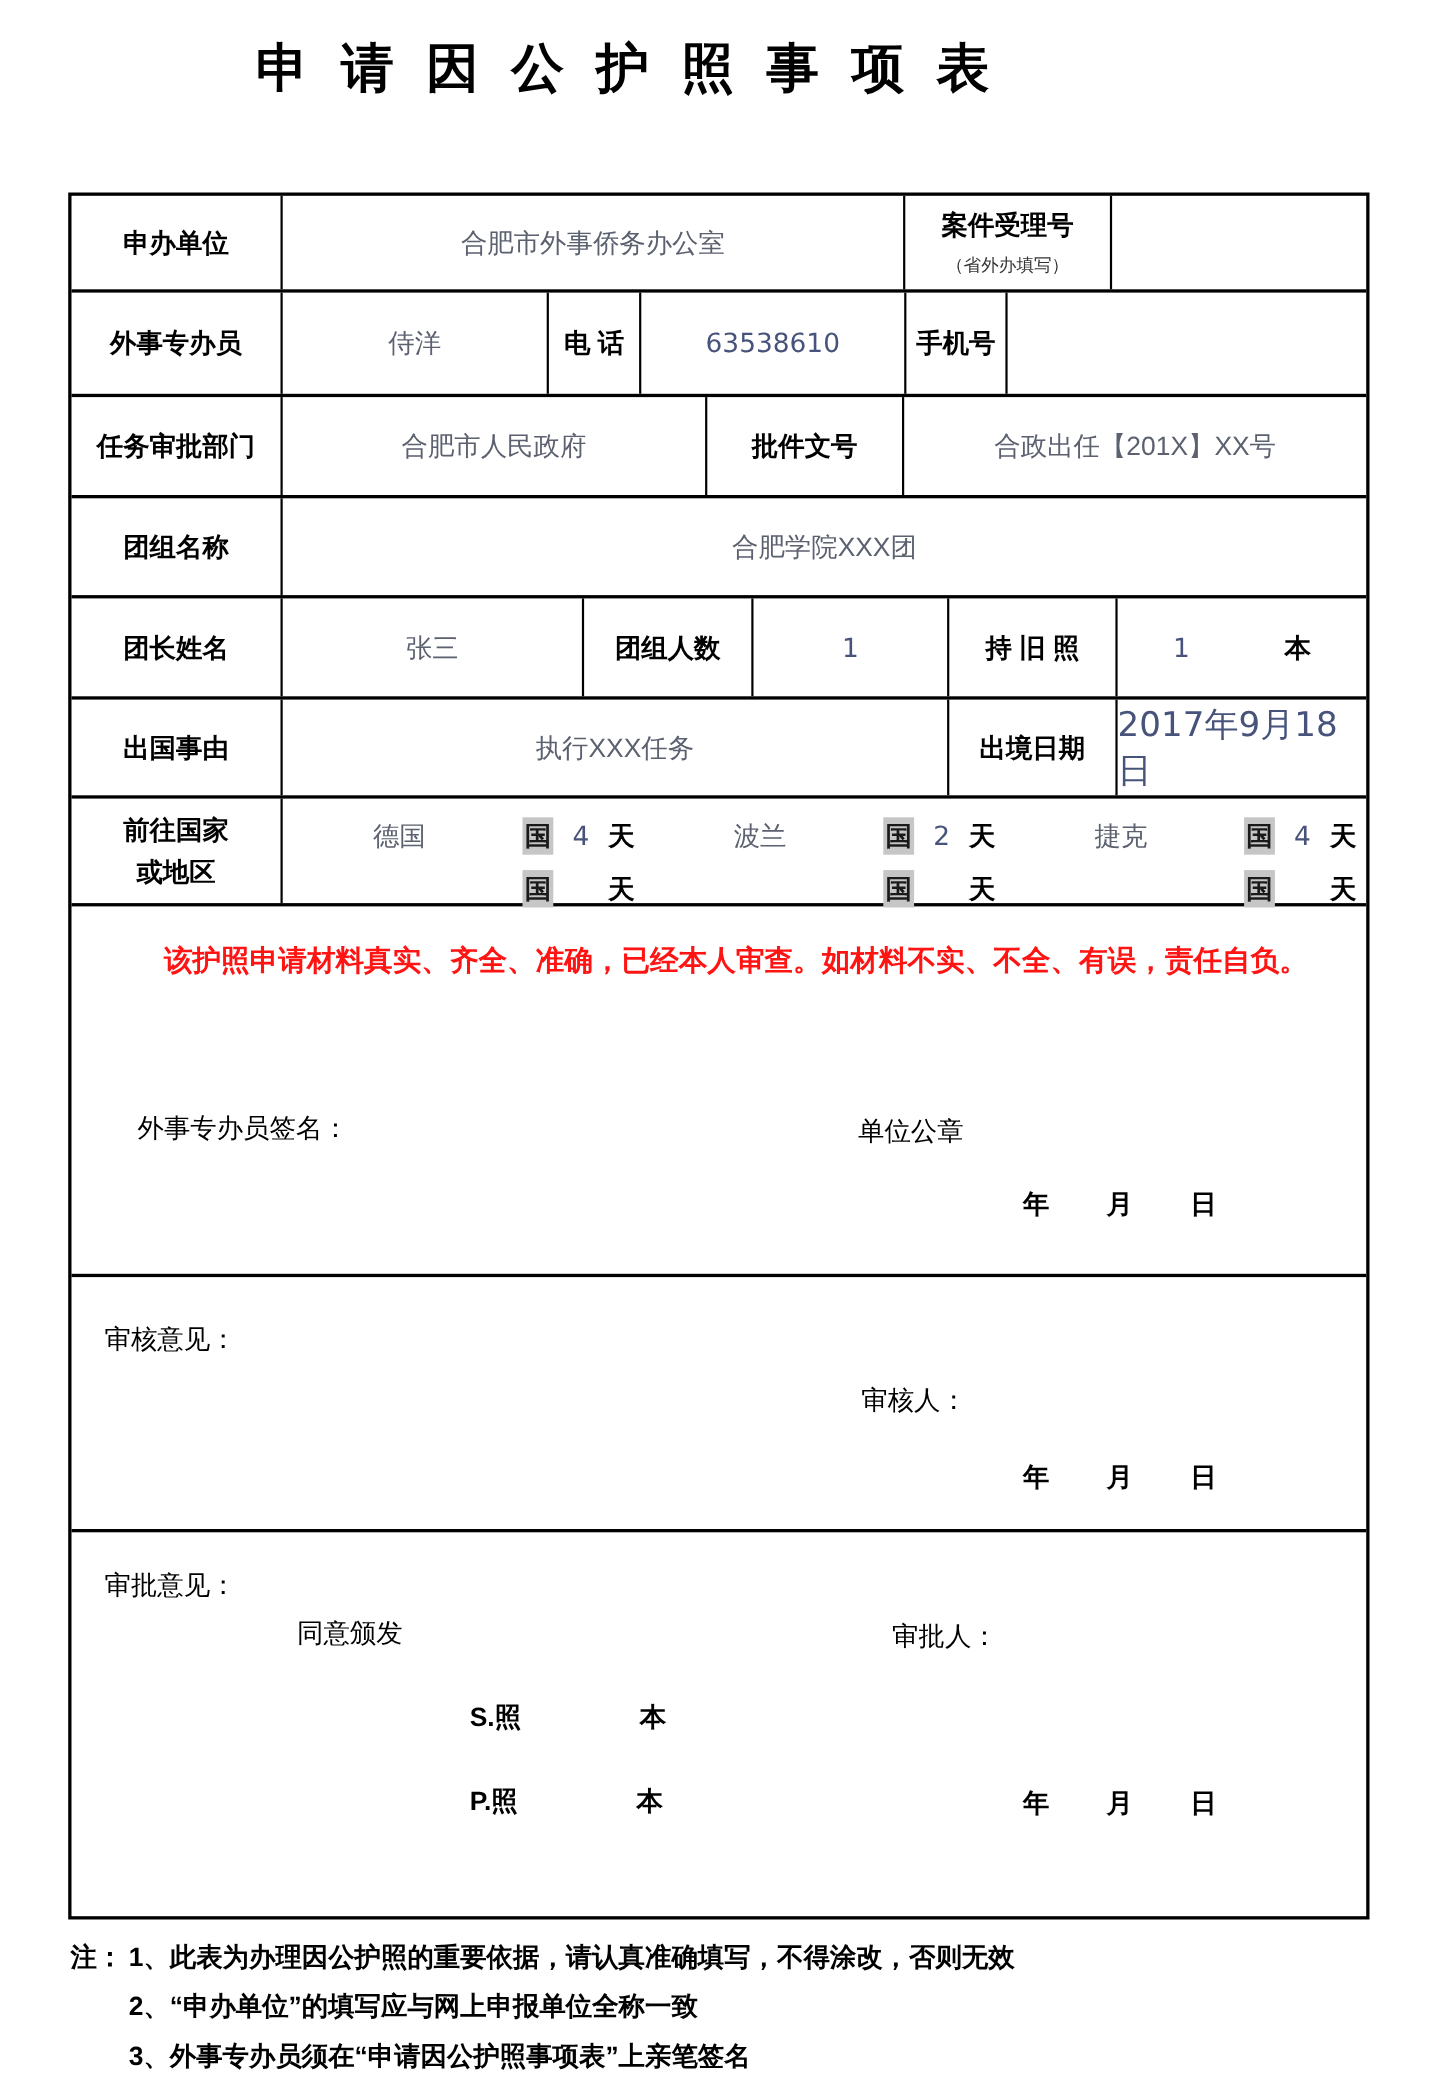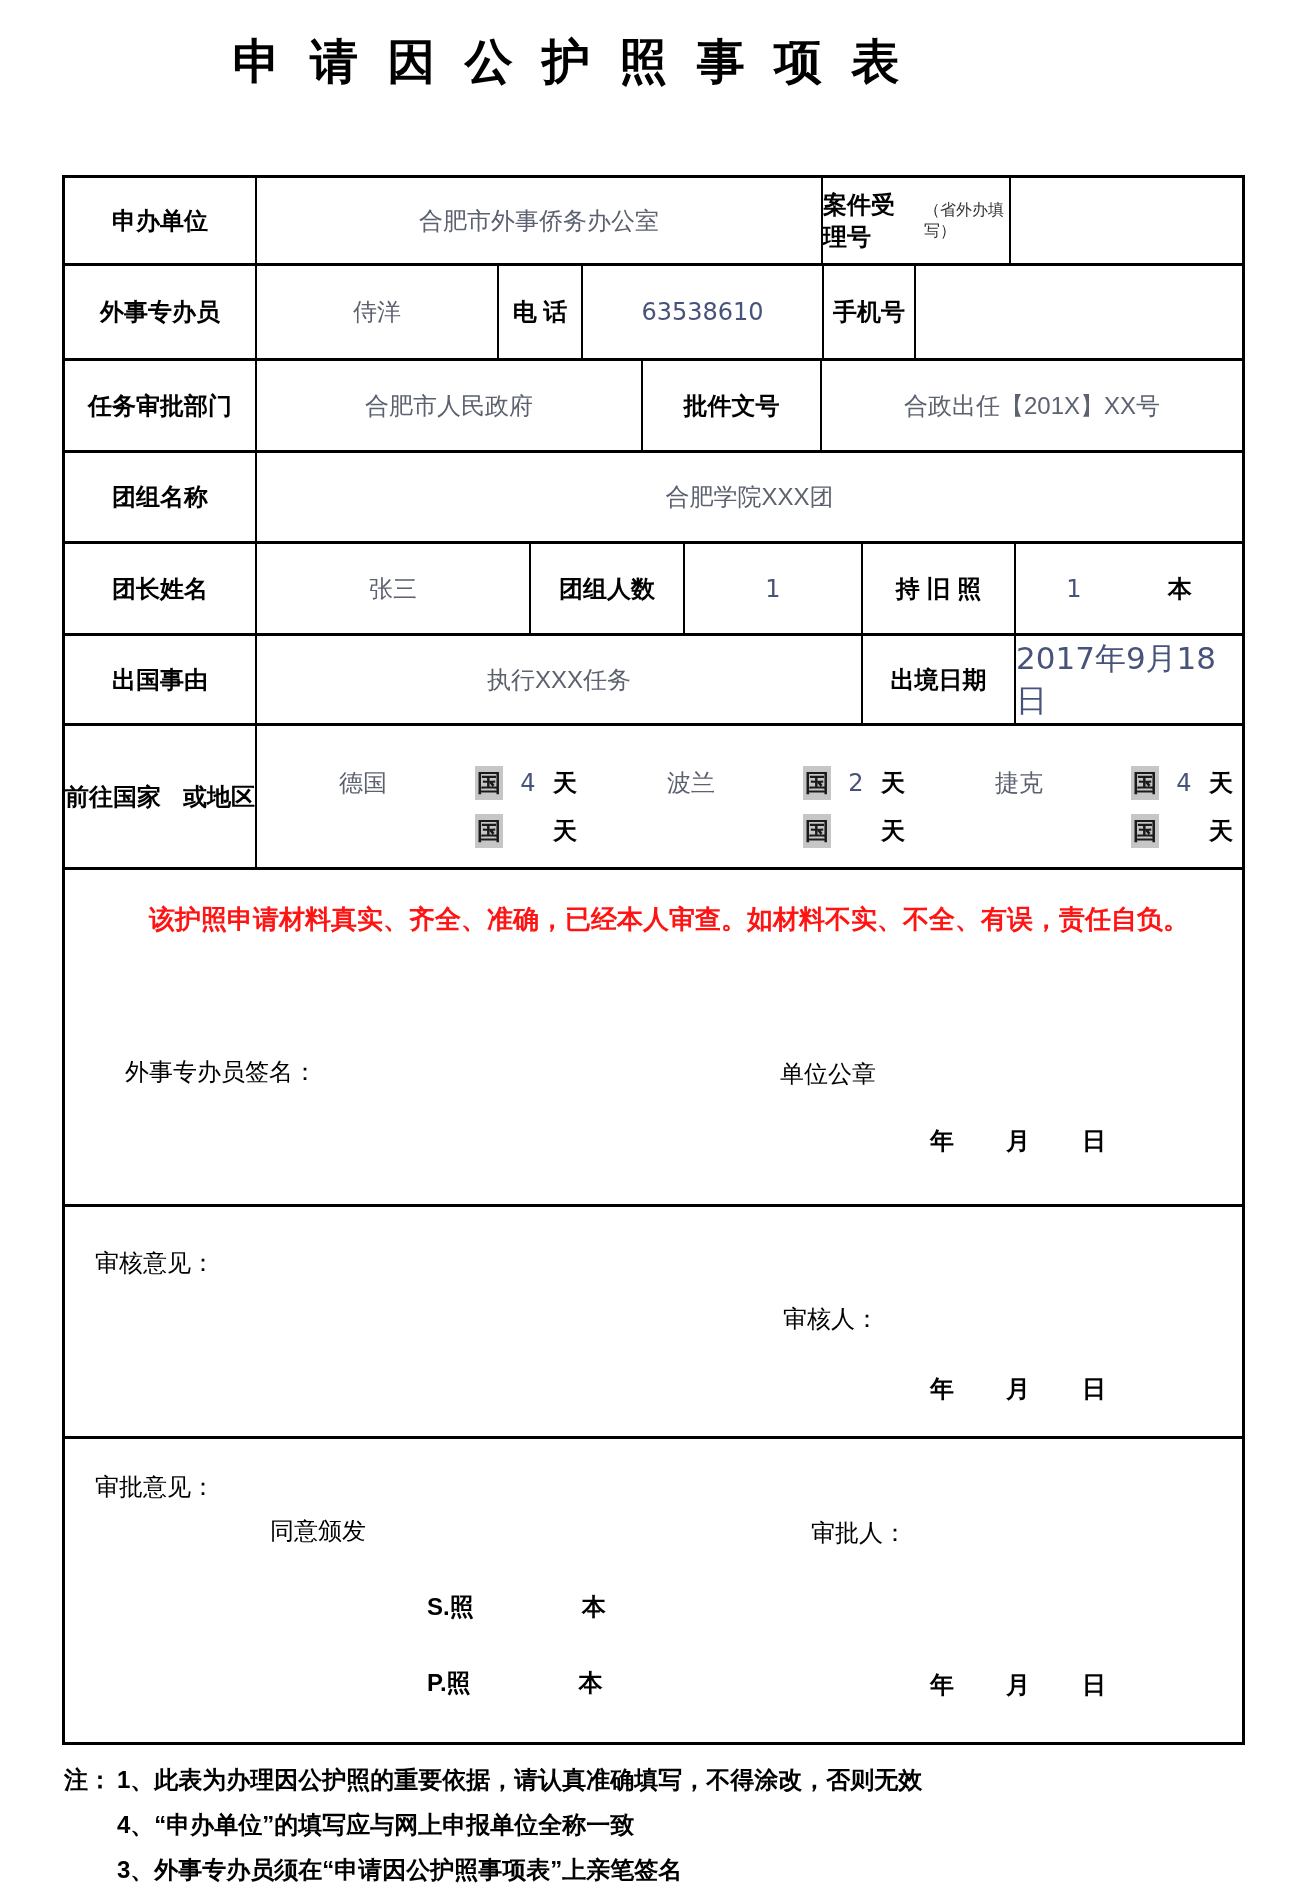--- a/index.html
+++ b/index.html
@@ -11,21 +11,21 @@
         border:3px solid #000;box-sizing:border-box;display:flex;flex-direction:column;}
   .tr{display:flex;border-bottom:3px solid #000;box-sizing:border-box;flex:0 0 auto;}
   .tr:last-child{border-bottom:none;flex:1 1 auto;}
   .td{border-right:2px solid #000;box-sizing:border-box;display:flex;
       align-items:center;justify-content:center;}
   .td:last-child{border-right:none;}
   .td.flex1{flex:1 1 auto;}
   .label{font-weight:bold;font-size:24px;}
   .value{font-size:24px;color:#5c6170;}
   .num{font-family:"DejaVu Sans",sans-serif;color:#47537a;}
-  .col{flex-direction:row;justify-content:space-between;gap:10px;}
+  .col{flex-direction:column;justify-content:center;gap:10px;}
   .sub-note{font-size:16px;color:#333;font-weight:normal;}
   
   .dest-cell{flex-direction:column;align-items:flex-start;justify-content:center;
       padding-top:4px;gap:14px;margin-top:17px;}
   .dest-line{display:flex;align-items:center;}
   .slot{display:flex;align-items:center;width:328px;font-size:24px;}
   .slot .country{display:inline-block;margin-left:32px;width:148px;text-align:center;
       color:#5c6170;}
   .slot .guo{display:inline-block;margin-left:38px;background:#c6c6c6;color:#1a1a1a;
       font-weight:bold;padding:1px 2px;}
@@ -98,21 +98,21 @@
       </div>
     </div>
 
     <div class="tr" style="height:90px">
       <div class="td label" style="flex:0 0 192px">出国事由</div>
       <div class="td value" style="flex:0 0 606px">执行XXX任务</div>
       <div class="td label" style="flex:0 0 153px">出境日期</div>
       <div class="td value num flex1" style="font-size:31px">2017年9月18日</div>
     </div>
 
-    <div class="tr" style="height:144px">
+    <div class="tr" style="height:98px">
       <div class="td label col" style="flex:0 0 192px;gap:6px">
         <div>前往国家</div>
         <div>或地区</div>
       </div>
       <div class="td flex1 dest-cell">
         <div class="dest-line">
           <div class="slot">
             <span class="country">德国</span>
             <span class="guo">国</span>
             <span class="day">4</span>
@@ -195,20 +195,20 @@
     </div>
 
   </div>
 
   <div class="notes">
     <div class="note-line">
       <span class="prefix">注：</span>
       <span>1、此表为办理因公护照的重要依据，请认真准确填写，不得涂改，否则无效</span>
     </div>
     <div class="note-line indent">
-      <span>4、“申办单位”的填写应与网上申报单位全称一致</span>
+      <span>2、“申办单位”的填写应与网上申报单位全称一致</span>
     </div>
     <div class="note-line indent">
       <span>3、外事专办员须在“申请因公护照事项表”上亲笔签名</span>
     </div>
   </div>
 
 </div>
 
 </body></html>

